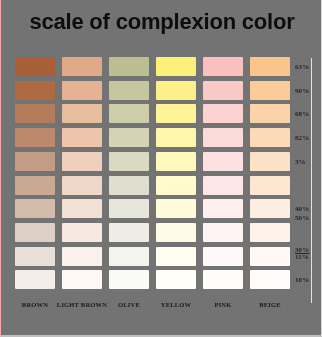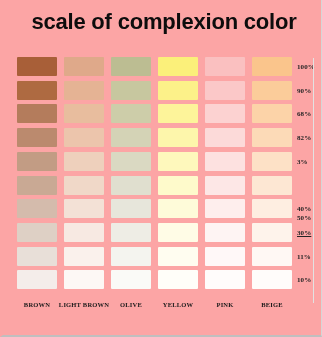--- a/index.html
+++ b/index.html
@@ -12,22 +12,22 @@
     height: 337px;
     font-family: "Liberation Sans", sans-serif;
     overflow: hidden;
   }
 
   #page {
     position: relative;
     width: 322px;
     height: 337px;
     box-sizing: border-box;
-    background: #fca5a5;
-    border-left: 3px solid #fca5a5;
+    background: #737373;
+    border-left: 1px solid #fca5a5;
     border-right: 1px solid #d6d6d6;
     border-bottom: 2px solid #bfbfbf;
   }
 
   
   #title {
     position: absolute;
     left: 0;
     top: 9px;
     width: 322px;
@@ -193,28 +193,28 @@
         <div class="swatch" title="BEIGE 60%" style="top: 94.8px; background: rgb(253, 225, 198);"></div>
         <div class="swatch" title="BEIGE 50%" style="top: 118.5px; background: rgb(253, 231, 211);"></div>
         <div class="swatch" title="BEIGE 40%" style="top: 142.2px; background: rgb(254, 238, 225);"></div>
         <div class="swatch" title="BEIGE 30%" style="top: 165.9px; background: rgb(254, 243, 235);"></div>
         <div class="swatch" title="BEIGE 20%" style="top: 189.6px; background: rgb(255, 248, 244);"></div>
         <div class="swatch" title="BEIGE 10%" style="top: 213.3px; background: rgb(255, 252, 250);"></div>
       </div>
     </div>
 
   <div id="axis">
-      <div class="pct" style="top: 6px;">100%</div>
+      <div class="pct" style="top: 6px;">63%</div>
       <div class="pct" style="top: 29.7px;">90%</div>
       <div class="pct" style="top: 53.4px;">68%</div>
       <div class="pct" style="top: 77.1px;">82%</div>
       <div class="pct" style="top: 100.8px;">3%</div>
       <div class="pct" style="top: 124.5px; margin-top: 32px;">50%</div>
       <div class="pct" style="top: 148.2px;">40%</div>
-      <div class="pct" style="top: 172px; text-decoration: underline;">30%</div>
+      <div class="pct" style="top: 189px; text-decoration: underline;">30%</div>
       <div class="pct" style="top: 195.6px;">11%</div>
       <div class="pct" style="top: 219.3px;">10%</div>
     </div>
   <div id="axis-rule"></div>
 
   <div id="collabels">
       <div class="collabel" style="left: 0px;">BROWN</div>
       <div class="collabel" style="left: 47px;">LIGHT BROWN</div>
       <div class="collabel" style="left: 94px;">OLIVE</div>
       <div class="collabel" style="left: 141px;">YELLOW</div>

